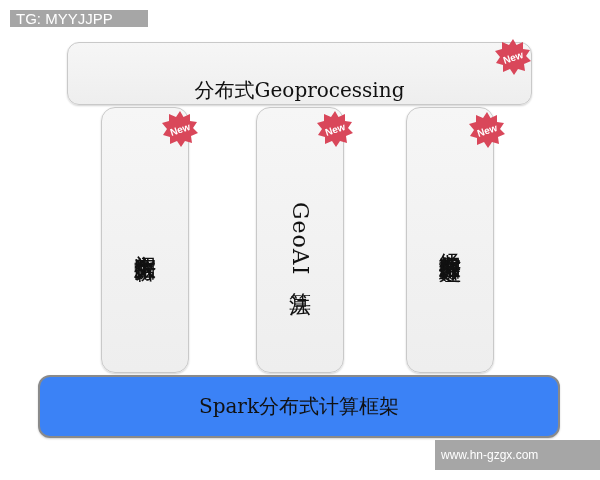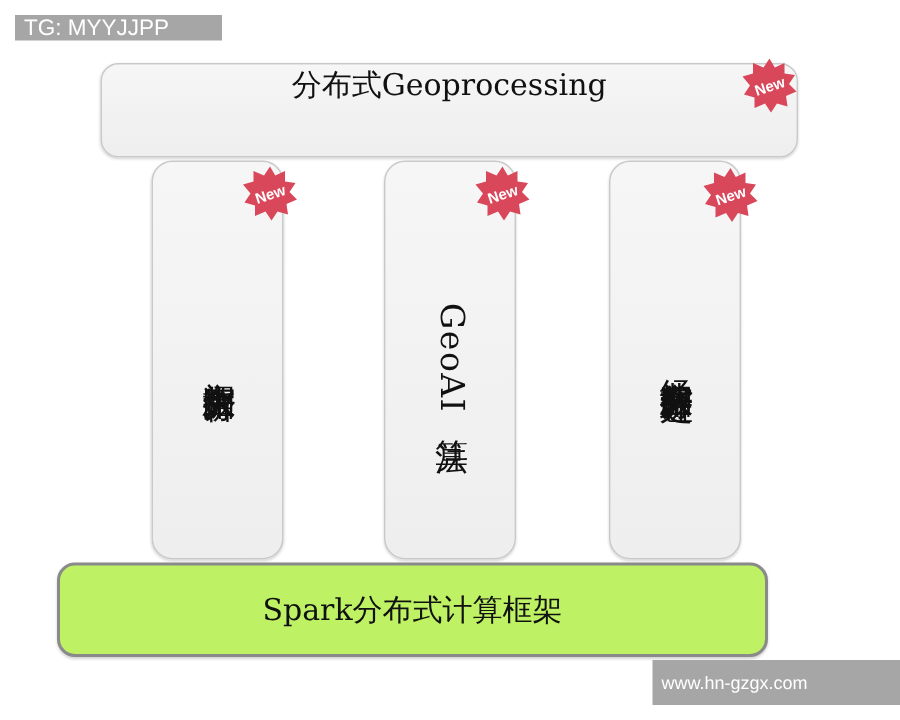--- a/index.html
+++ b/index.html
@@ -19,41 +19,41 @@
 
     .panel {
       position: absolute; box-sizing: border-box;
       background: linear-gradient(#f6f6f6, #eeeeee);
       border: 1px solid #c9c9c9; border-radius: 12px;
       box-shadow: 0 1px 2px rgba(0,0,0,0.18);
       color: #111;
     }
     .top-bar {
       left: 67px; top: 42px; width: 465px; height: 63px;
-      display: flex; align-items: flex-start; justify-content: center;
+      display: flex; align-items: flex-end; justify-content: center;
       font-size: 20px;
     }
     .column {
       top: 107px; height: 266px; width: 88px;
       display: flex; align-items: center; justify-content: center;
       font-size: 22px; border-radius: 14px;
     }
     .col-1 { left: 101px; }
     .col-2 { left: 256px; }
     .col-3 { left: 406px; }
     .vtext {
       writing-mode: vertical-rl; text-orientation: upright;
       font-family: "DejaVu Sans", sans-serif; letter-spacing: 1px; line-height: 1;
     }
     .vtext.mixed { text-orientation: mixed; font-family: "DejaVu Serif", serif; }
     .vtext.mixed .cjk { text-orientation: upright; font-family: "DejaVu Sans", sans-serif; }
 
     .bottom-bar {
-      left: 38px; top: 375px; width: 474px; height: 63px;
-      background: #bef264; border: 2px solid #8a8a8a; border-radius: 12px;
+      left: 38px; top: 375px; width: 522px; height: 63px;
+      background: #3b82f6; border: 2px solid #8a8a8a; border-radius: 12px;
       display: flex; align-items: center; justify-content: center;
       font-size: 20px;
     }
 
     .badge {
       position: absolute; width: 40px; height: 40px;
     }
     .badge svg { width: 100%; height: 100%; display: block; }
     .badge-top { left: 493px; top: 37px; }
     .badge-c1 { left: 160px; top: 109px; }

